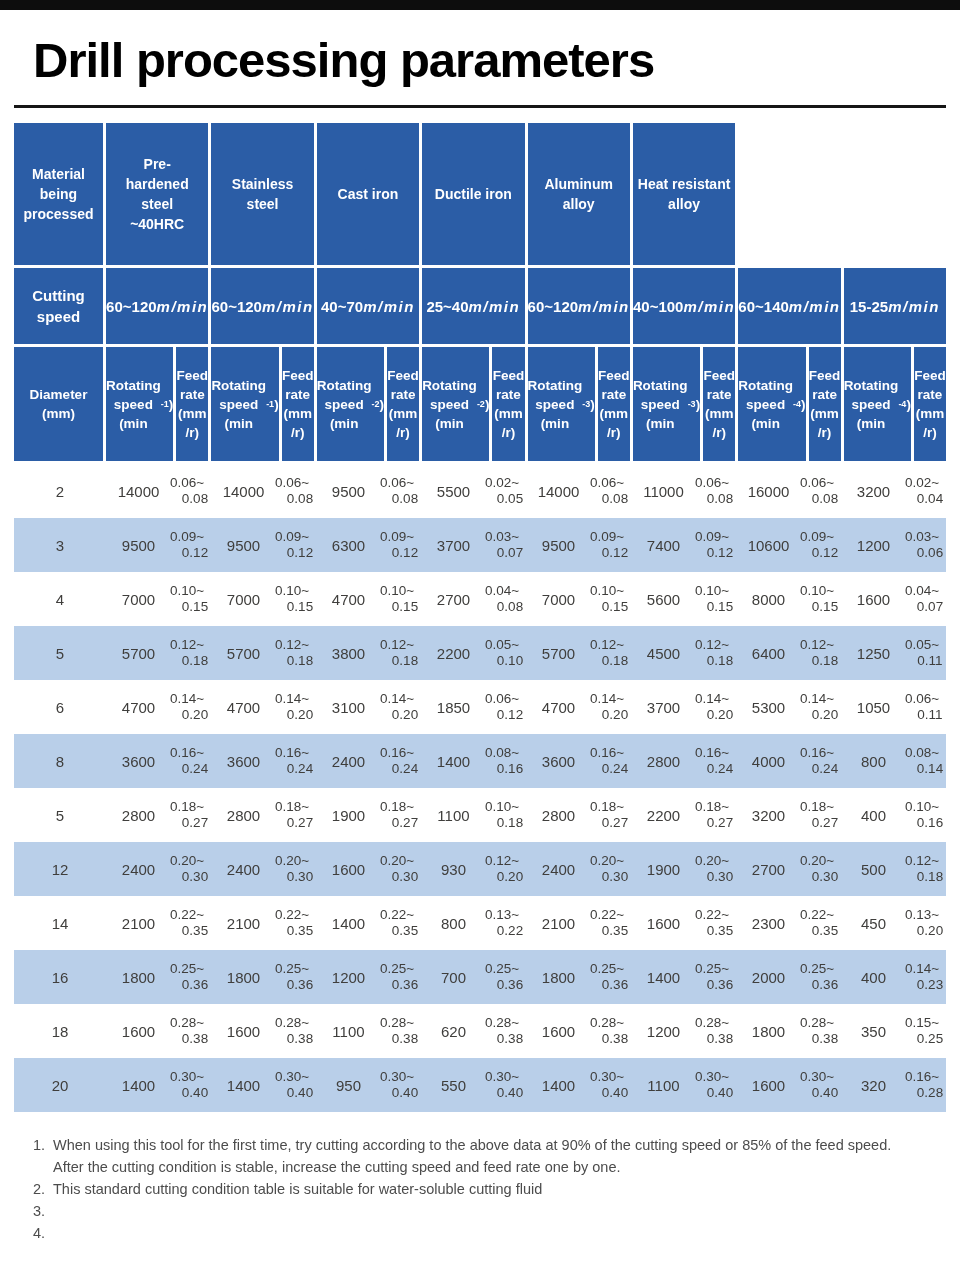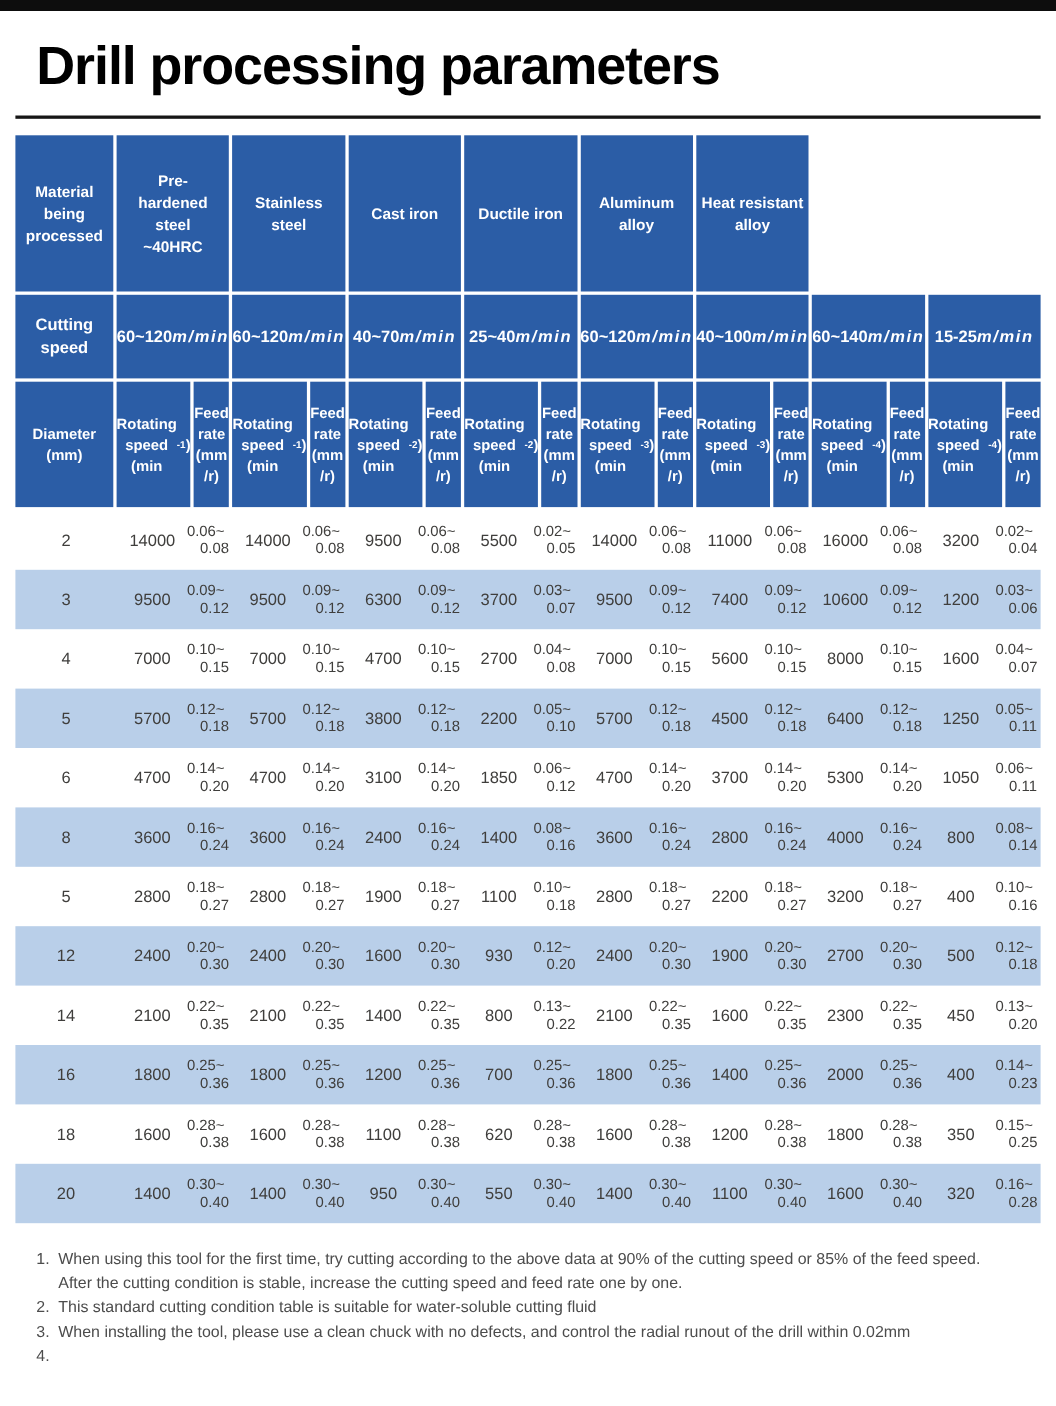--- a/index.html
+++ b/index.html
@@ -688,18 +688,17 @@
     <div class="note-line">
       <span class="spacer"></span>
       <span>After the cutting condition is stable, increase the cutting speed and feed rate one by one.</span>
     </div>
     <div class="note-line">
       <span class="num">2.</span>
       <span>This standard cutting condition table is suitable for water-soluble cutting fluid</span>
     </div>
     <div class="note-line">
       <span class="num">3.</span>
-      <span>When installing the tool, please use a clean chuck with no defects, and control the radial runout of the drill within 0.02mm</span>
     </div>
     <div class="note-line">
       <span class="num">4.</span>
     </div>
   </div>
 
 </body></html>

